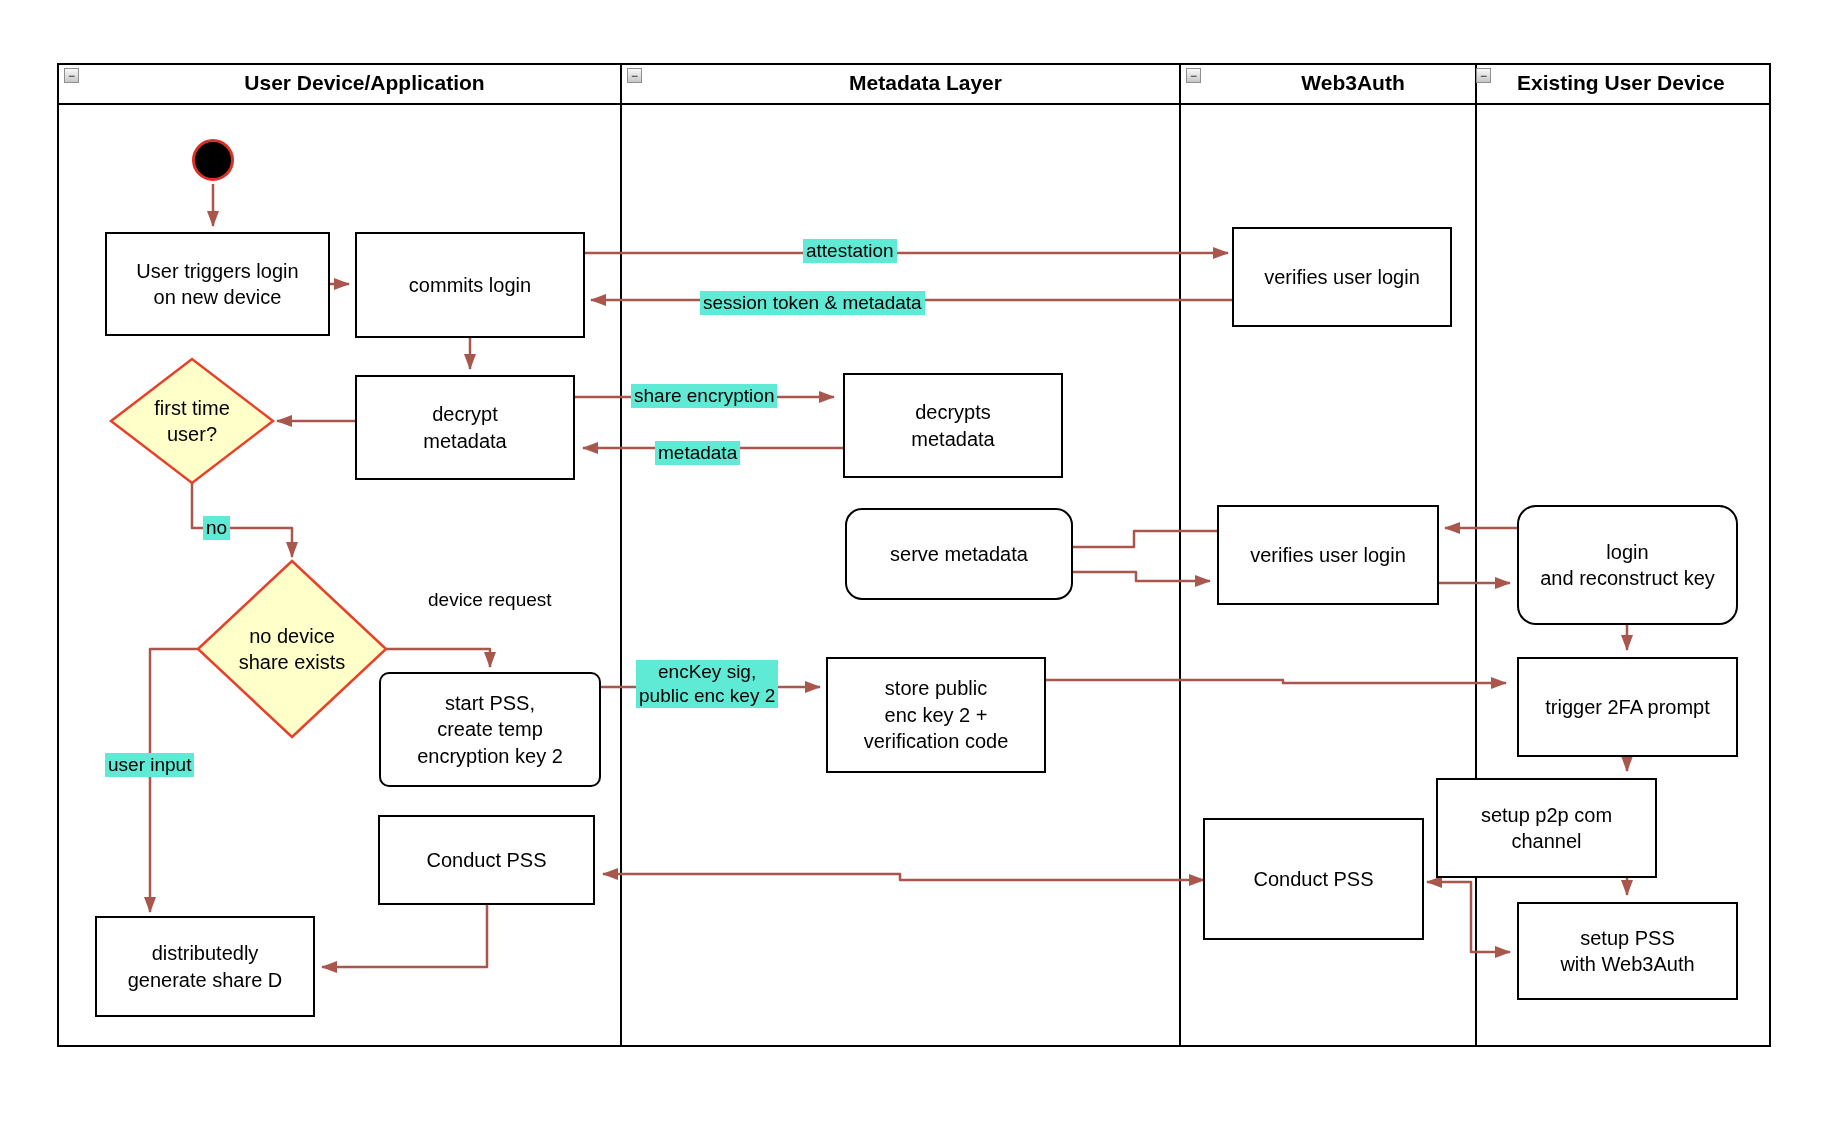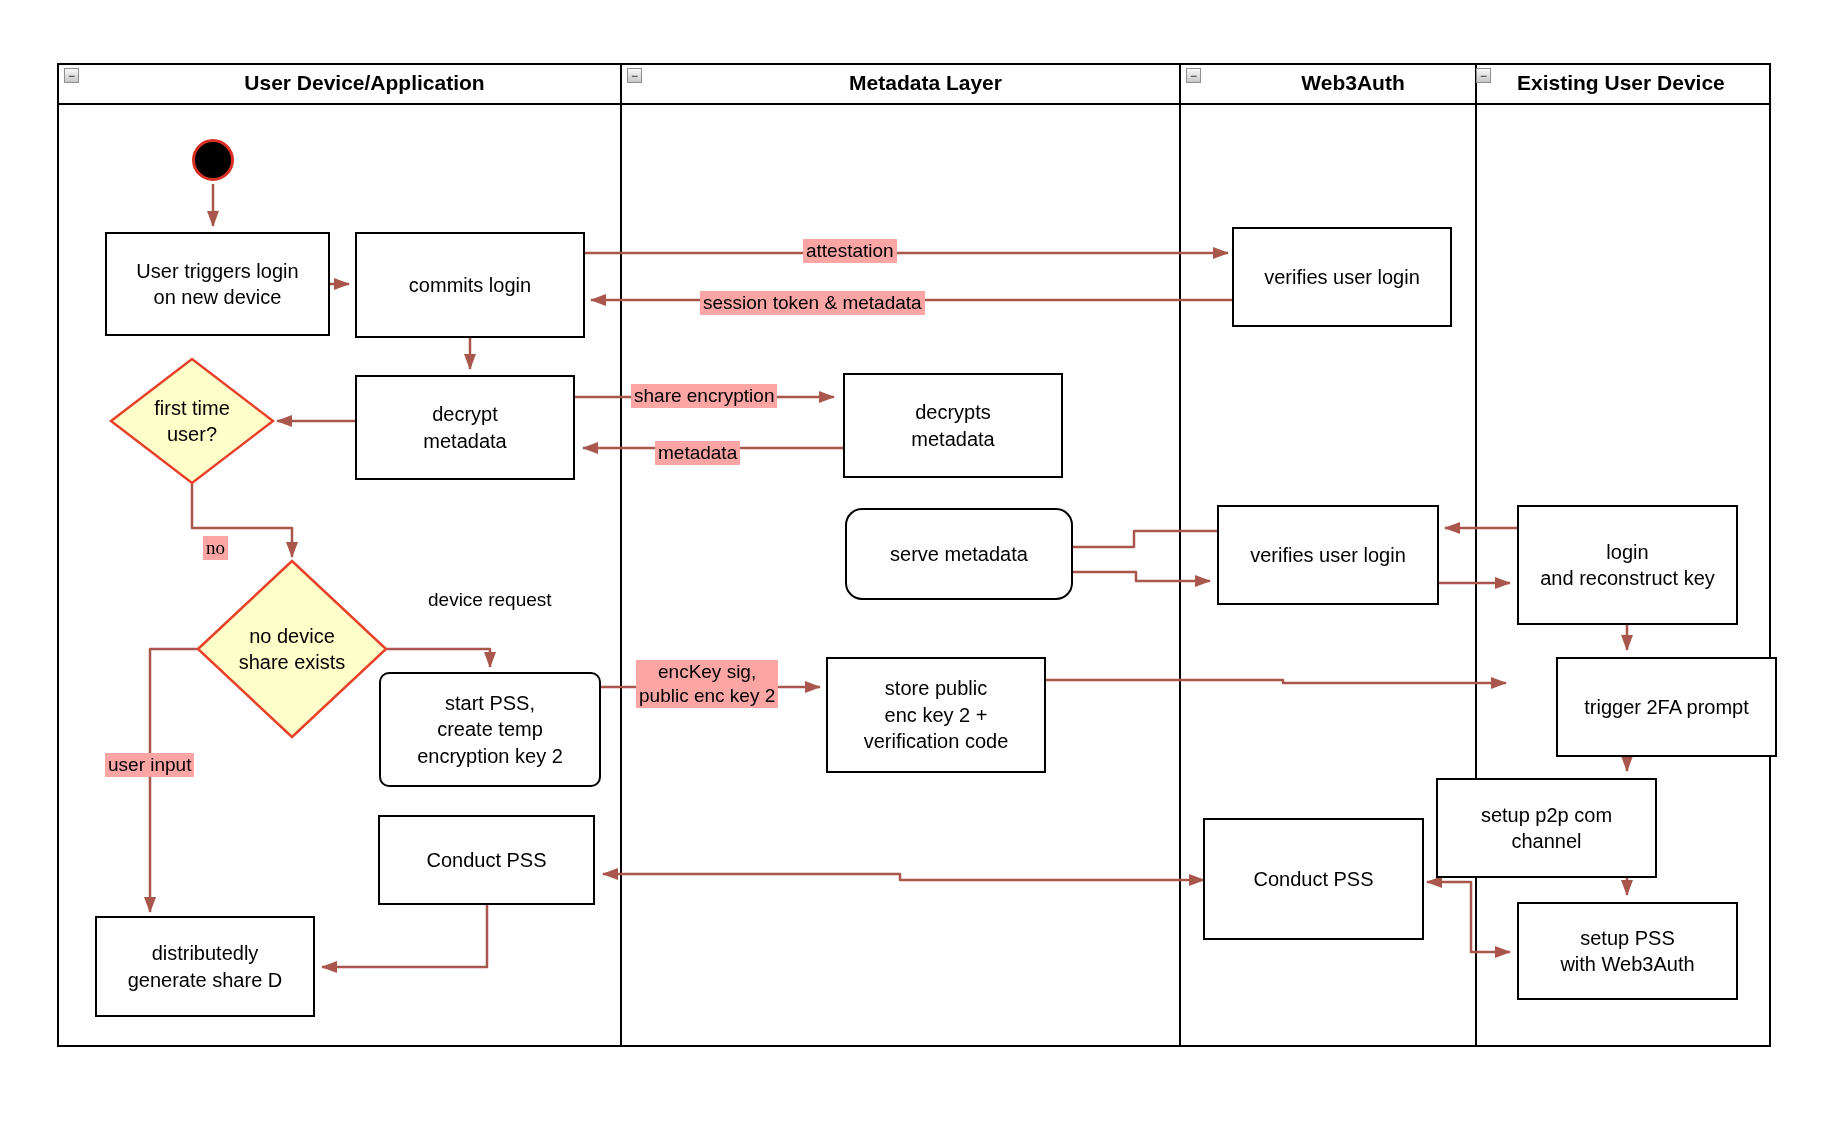--- a/index.html
+++ b/index.html
@@ -13,21 +13,21 @@
     font-weight:bold;font-size:21px;color:#000;margin-left:26px;}
   .collapse{position:absolute;width:15px;height:15px;box-sizing:border-box;border:1px solid #8f8f8f;
     background:linear-gradient(#fafafa,#c7c7c7);display:flex;align-items:center;justify-content:center;
     font-size:12px;line-height:1;color:#222;cursor:pointer;}
   .node{position:absolute;box-sizing:border-box;background:#fff;border:2px solid #000;display:flex;
     align-items:center;justify-content:center;text-align:center;white-space:pre-line;
     font-size:20px;line-height:1.32;color:#000;}
   .dtext{position:absolute;display:flex;align-items:center;justify-content:center;text-align:center;
     white-space:pre-line;font-size:20px;line-height:1.3;color:#000;background:transparent;}
   .elabel{position:absolute;display:flex;align-items:center;justify-content:center;text-align:center;
-    white-space:pre-line;font-size:19px;line-height:1.25;color:#000;background:#fca5a5;padding:0 3px;}
+    white-space:pre-line;font-size:19px;line-height:1.25;color:#000;background:#5eead4;padding:0 3px;}
   .nobg{background:transparent;}
   .start-node{position:absolute;left:192px;top:139px;width:42px;height:42px;border-radius:50%;
     background:#000;border:3px solid #d93025;box-sizing:border-box;}
 </style>
 </head>
 <body>
 
 <div id="stage">
 
   <div class="frame"></div>
@@ -124,31 +124,31 @@
 metadata</span></div>
   <div class="node" style="left:845px;top:508px;width:228px;height:92px;border-radius:17px;"><span>serve metadata</span></div>
   <div class="node" style="left:826px;top:657px;width:220px;height:116px;"><span>store public
 enc key 2 +
 verification code</span></div>
 
   <div class="node" style="left:1232px;top:227px;width:220px;height:100px;"><span>verifies user login</span></div>
   <div class="node" style="left:1217px;top:505px;width:222px;height:100px;"><span>verifies user login</span></div>
   <div class="node" style="left:1203px;top:818px;width:221px;height:122px;"><span>Conduct PSS</span></div>
 
-  <div class="node" style="left:1517px;top:505px;width:221px;height:120px;"><span>login
+  <div class="node" style="left:1517px;top:505px;width:221px;height:120px;border-radius:19px;"><span>login
 and reconstruct key</span></div>
-  <div class="node" style="left:1517px;top:657px;width:221px;height:100px;margin-left:39px;"><span>trigger 2FA prompt</span></div>
+  <div class="node" style="left:1517px;top:657px;width:221px;height:100px;"><span>trigger 2FA prompt</span></div>
   <div class="node" style="left:1436px;top:778px;width:221px;height:100px;"><span>setup p2p com
 channel</span></div>
   <div class="node" style="left:1517px;top:902px;width:221px;height:98px;"><span>setup PSS
 with Web3Auth</span></div>
 
   <div class="elabel" style="left:803px;top:239px;"><span>attestation</span></div>
   <div class="elabel" style="left:700px;top:291px;"><span>session token &amp; metadata</span></div>
   <div class="elabel" style="left:631px;top:384px;"><span>share encryption</span></div>
   <div class="elabel" style="left:655px;top:441px;"><span>metadata</span></div>
-  <div class="elabel" style="left:203px;top:536px;font-family:Liberation Serif, serif;"><span>no</span></div>
+  <div class="elabel" style="left:203px;top:516px;"><span>no</span></div>
   <div class="elabel nobg" style="left:398px;top:588px;margin-left:27px;"><span>device request</span></div>
   <div class="elabel" style="left:105px;top:753px;"><span>user input</span></div>
   <div class="elabel" style="left:636px;top:660px;"><span>encKey sig,
 public enc key 2</span></div>
 
 </div>
 
 </body></html>

